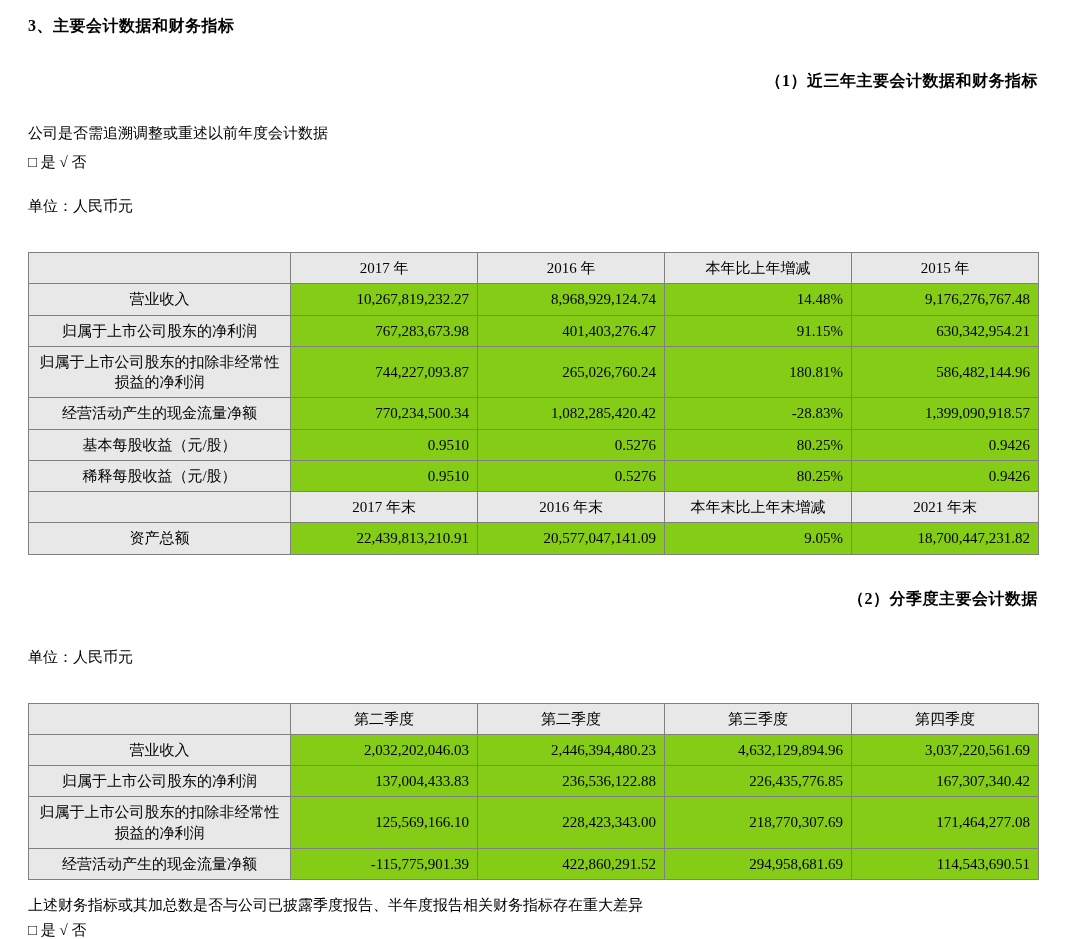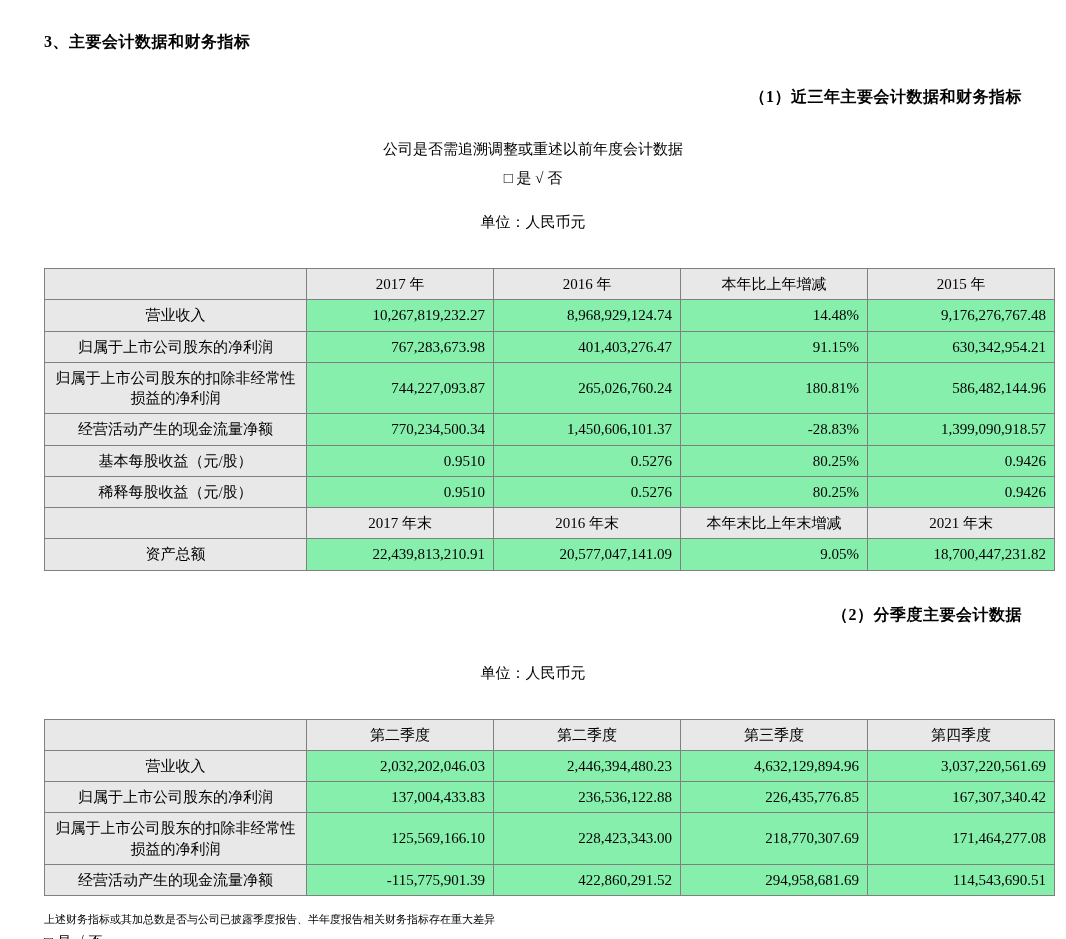--- a/index.html
+++ b/index.html
@@ -11,21 +11,21 @@
     width: 1066px;
     height: 939px;
     font-family: "Liberation Serif", "DejaVu Serif", serif;
     color: #000000;
     font-size: 15px;
   }
   .page {
     position: relative;
     width: 1066px;
     height: 837px;
-    padding: 16px;
+    padding: 0;
     box-sizing: border-box;
   }
   .inner {
     padding: 8px 28px 0 28px;
   }
   h3.section-title {
     font-size: 16px;
     font-weight: bold;
     margin: 8px 0 0 0;
     letter-spacing: 0.5px;
@@ -34,27 +34,26 @@
     font-size: 16px;
     font-weight: bold;
     margin: 34px 0 0 0;
     letter-spacing: 0.5px;
     text-align: right;
   }
   .para {
     font-size: 15px;
     margin: 30px 0 0 0;
     line-height: 1.5;
-    text-align: center;
   }
   .para.tight {
     margin-top: 6px;
   }
   .unit-line {
-    text-align: center;
+    text-align: left;
     font-size: 15px;
     margin: 24px 0 6px 0;
   }
   table.fin {
     border-collapse: collapse;
     width: 1010px;
     table-layout: fixed;
     font-size: 15px;
     margin-top: 36px;
   }
@@ -69,27 +68,27 @@
     text-align: center;
     width: 262px;
   }
   td.hdr {
     background: #e8e8e8;
     text-align: center;
     font-weight: normal;
   }
   td.num {
     text-align: right;
-    background: #86efac;
+    background: #84cc16;
   }
   td.blank {
     background: #e8e8e8;
   }
   .footnote {
-    font-size: 11px;
+    font-size: 15px;
     margin: 16px 0 0 0;
   }
   .yesno {
     font-size: 15px;
     margin: 6px 0 0 0;
   }
   .tall td { padding-top: 10px; padding-bottom: 10px; }
 </style>
 </head>
 <body>
@@ -139,21 +138,21 @@
         <tr class="tall">
           <td class="lbl">归属于上市公司股东的扣除非经常性损益的净利润</td>
           <td class="num">744,227,093.87</td>
           <td class="num">265,026,760.24</td>
           <td class="num">180.81%</td>
           <td class="num">586,482,144.96</td>
         </tr>
         <tr>
           <td class="lbl">经营活动产生的现金流量净额</td>
           <td class="num">770,234,500.34</td>
-          <td class="num">1,450,606,101.37</td>
+          <td class="num">1,082,285,420.42</td>
           <td class="num">-28.83%</td>
           <td class="num">1,399,090,918.57</td>
         </tr>
         <tr>
           <td class="lbl">基本每股收益（元/股）</td>
           <td class="num">0.9510</td>
           <td class="num">0.5276</td>
           <td class="num">80.25%</td>
           <td class="num">0.9426</td>
         </tr>

